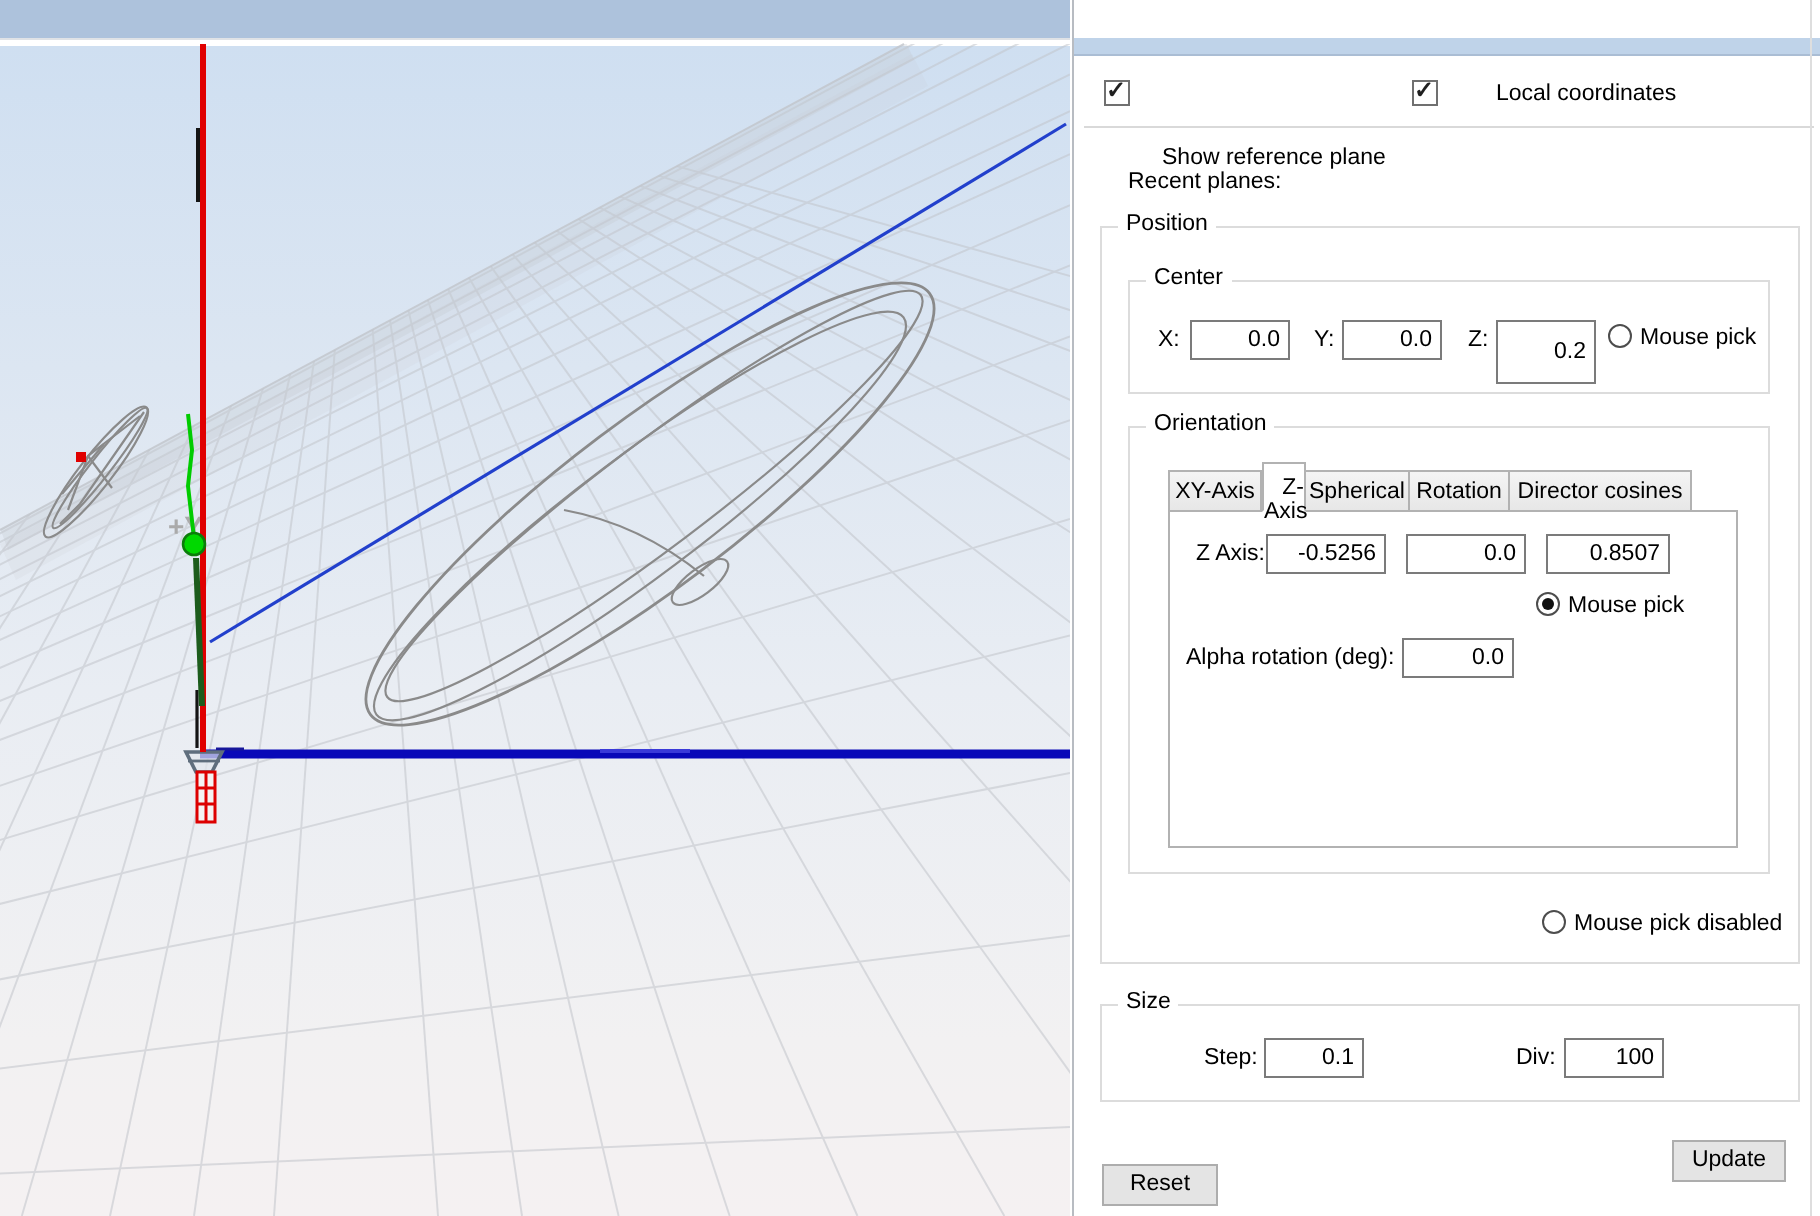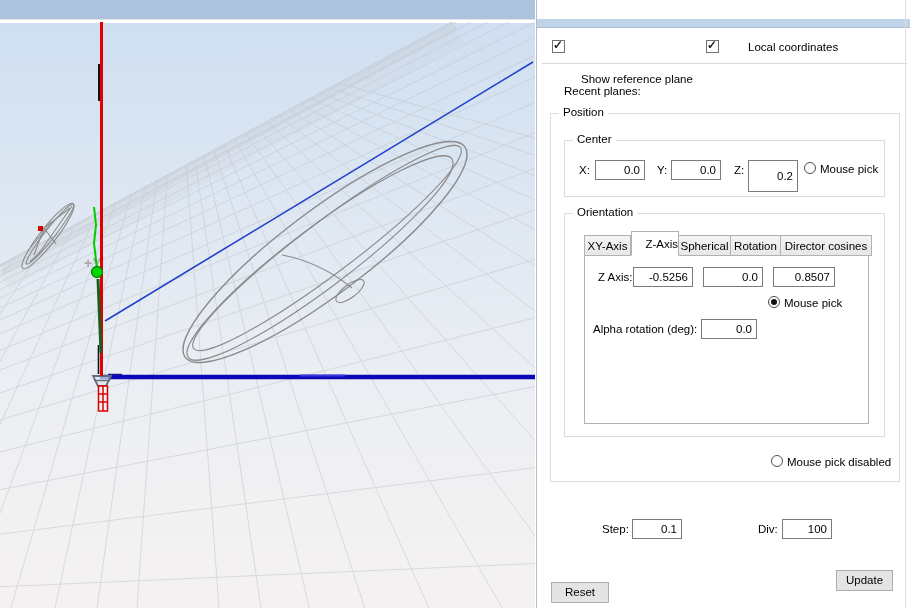--- a/index.html
+++ b/index.html
@@ -189,21 +189,21 @@
   <input class="field" style="left: 211px; top: 160px; width: 50px; height: 32px;" value="0.2">
   <span class="radio" style="left:267px;top:162px;"></span>
   <span class="abs lbl" style="left:283px;top:163px;">Mouse pick</span>
 
   <div class="grp" style="left:27px;top:213px;width:321px;height:224px;">
     <span class="cap">Orientation</span>
   </div>
 
   <div id="otabs">
     <div class="otab" style="width:47px;">XY-Axis</div>
-    <div class="otab sel" style="width:48px;text-align:right;">Z-Axis</div>
+    <div class="otab sel" style="width:22px;text-align:right;">Z-Axis</div>
     <div class="otab" style="width:52px;">Spherical</div>
     <div class="otab" style="width:50px;">Rotation</div>
     <div class="otab" style="width:91px;">Director cosines</div>
   </div>
   <div id="tabpage"></div>
 
   <span class="abs lbl" style="left:61px;top:271px;z-index:4;">Z Axis:</span>
   <input class="field" style="left: 96px; top: 267px; width: 60px; height: 20px; z-index: 4;" value="-0.5256">
   <input class="field" style="left: 166px; top: 267px; width: 60px; height: 20px; z-index: 4;" value="0.0">
   <input class="field" style="left: 236px; top: 267px; width: 62px; height: 20px; z-index: 4;" value="0.8507">
@@ -211,20 +211,23 @@
       <span class="dot"></span>
     </span>
   <span class="abs lbl" style="left:247px;top:297px;z-index:4;">Mouse pick</span>
 
   <span class="abs lbl" style="left:56px;top:323px;z-index:4;">Alpha rotation (deg):</span>
   <input class="field" style="left: 164px; top: 319px; width: 56px; height: 20px; z-index: 4;" value="0.0">
 
   <span class="radio" style="left:234px;top:455px;"></span>
   <span class="abs lbl" style="left:250px;top:456px;">Mouse pick disabled</span>
 
+  <div class="grp" style="left:13px;top:502px;width:350px;height:49px;">
+    <span class="cap">Size</span>
+  </div>
   <span class="abs lbl" style="left:65px;top:523px;">Step:</span>
   <input class="field" style="left: 95px; top: 519px; width: 50px; height: 20px;" value="0.1">
   <span class="abs lbl" style="left:221px;top:523px;">Div:</span>
   <input class="field" style="left: 245px; top: 519px; width: 50px; height: 20px;" value="100">
 
   <div class="btn" style="left:14px;top:582px;width:58px;height:21px;">Reset</div>
   <div class="btn" style="left:299px;top:570px;width:57px;height:21px;">Update</div>
 
   <div id="panel-right-line"></div>
 </div>

